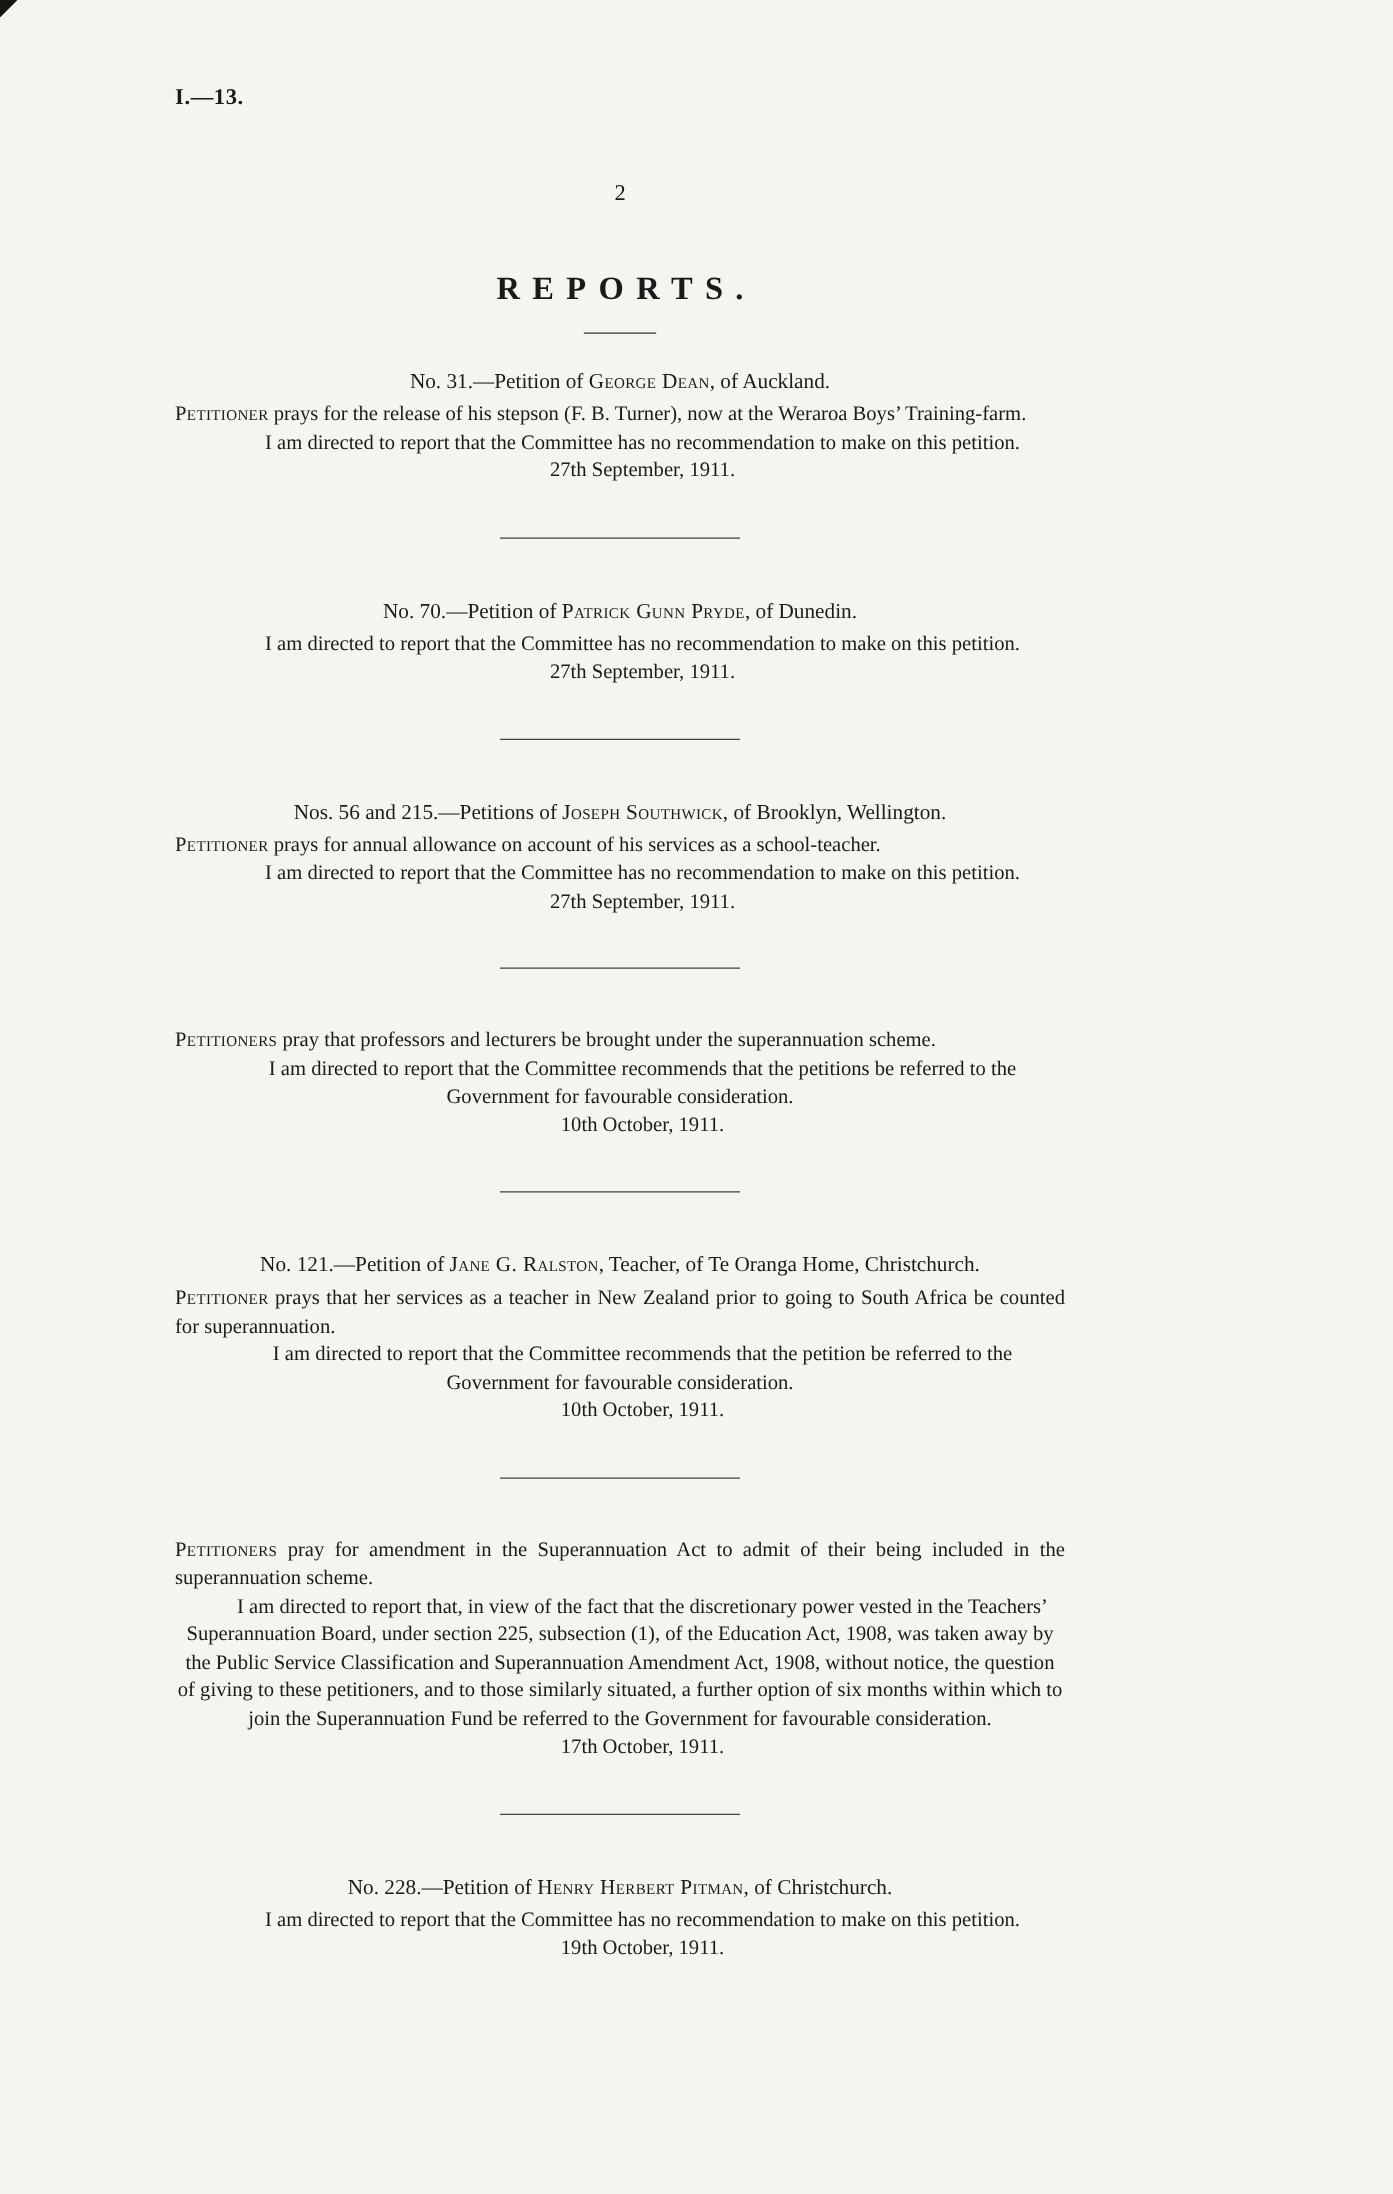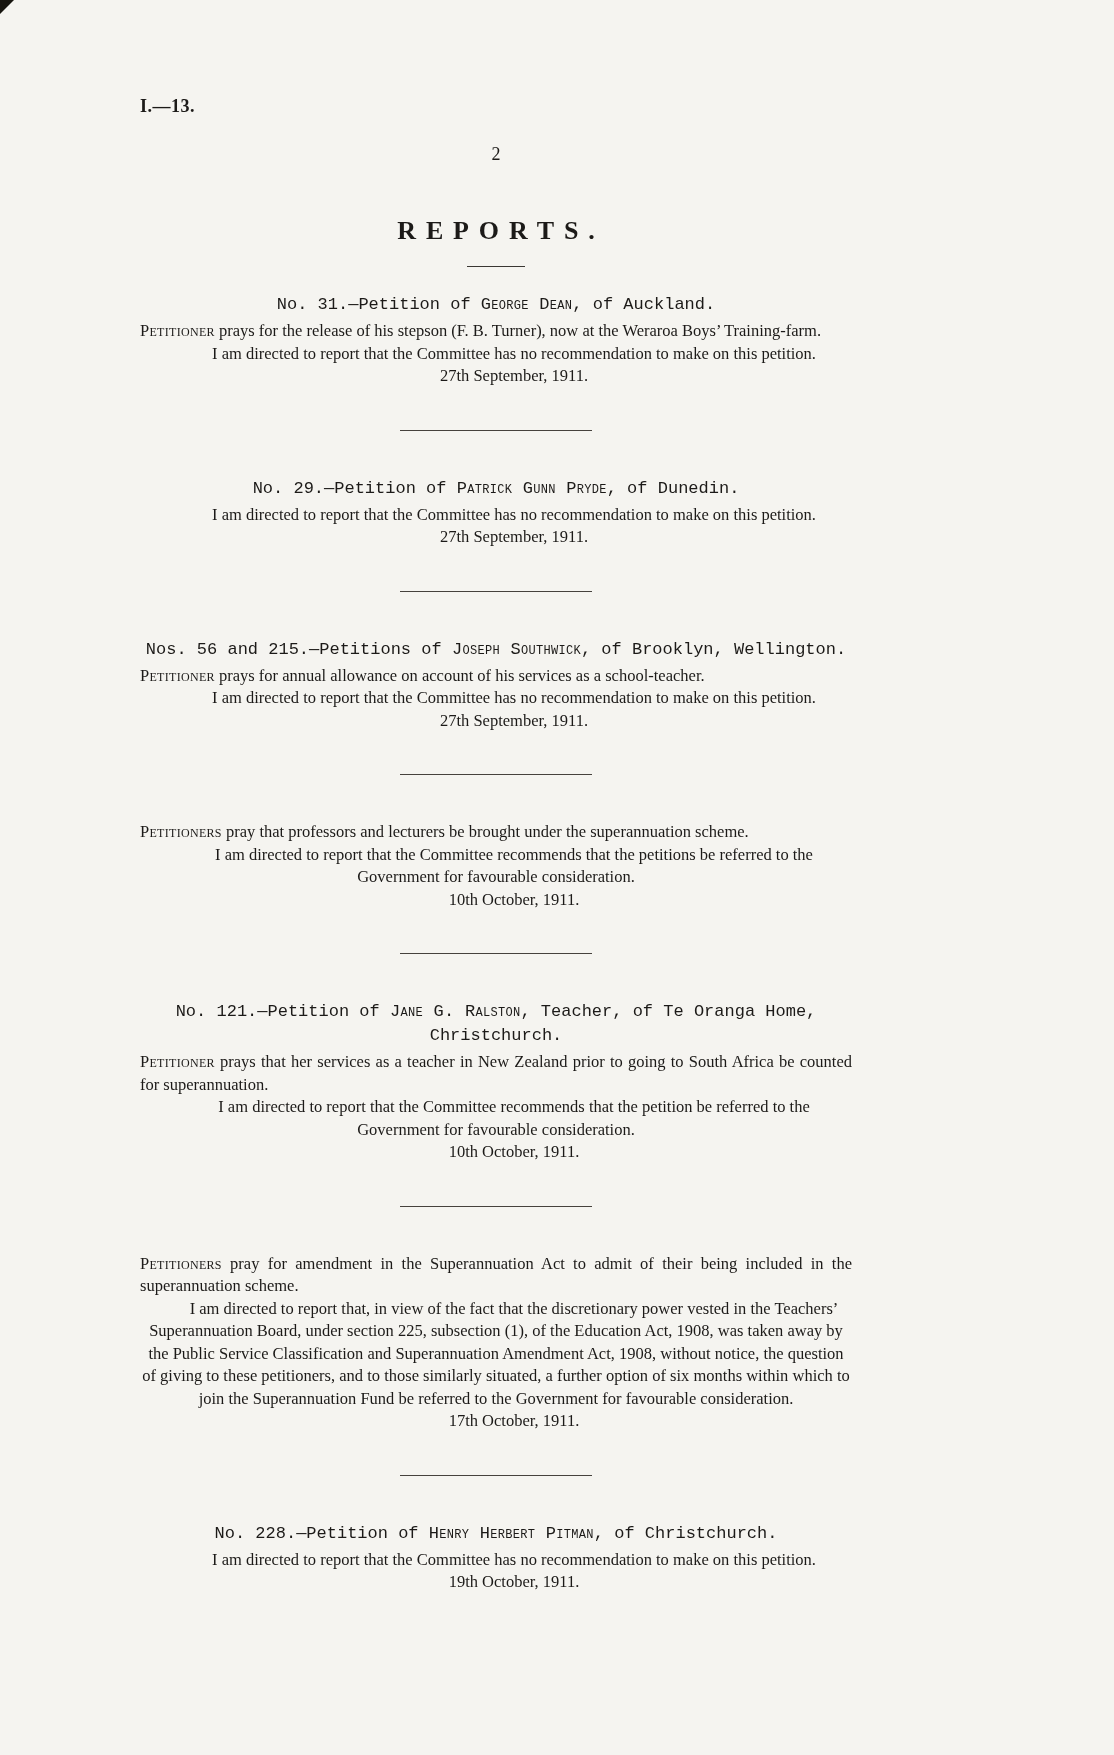--- a/index.html
+++ b/index.html
@@ -26,21 +26,21 @@
   
   .corner-artifact {
     position: absolute;
     top: 0; left: 0;
     width: 14px; height: 14px;
     background: #17150f;
     clip-path: polygon(0 0, 100% 0, 0 100%);
   }
 
   .header-row {
-    padding-top: 96px;
+    padding-top: 67px;
     position: relative;
     font-size: 18px;
     height: 168px;
   }
 
   .doc-ref {
     font-weight: bold;
     letter-spacing: 0.5px;
   }
 
@@ -71,21 +71,20 @@
   .sections {
     margin-top: 26px;
   }
 
   .report .heading {
     text-align: center;
     font-size: 17px;
     font-weight: normal;
     line-height: 24px;
     margin-bottom: 3px;
-    font-family: Liberation Mono, monospace;
   }
 
   .report .para {
     font-size: 16.5px;
     line-height: 22.5px;
     text-align: justify;
   }
 
   .report .para.indent {
     text-indent: 36px;
@@ -119,21 +118,21 @@
 
   <div class="sections" id="sections">
       <section class="report">
         <h2 class="heading"><span>No. 31.—Petition of </span><span class="sc">George Dean</span><span>, of Auckland.</span></h2>
         <p class="para"><span class="sc">Petitioner</span><span> prays for the release of his stepson (F. B. Turner), now at the Weraroa Boys’ Training-farm.</span></p>
         <p class="para indent"><span>I am directed to report that the Committee has no recommendation to make on this petition.</span></p>
         <p class="para indent"><span>27th September, 1911.</span></p>
       </section>
       <div class="section-rule"></div>
       <section class="report">
-        <h2 class="heading"><span>No. 29.—Petition of </span><span class="sc">Patrick Gunn Pryde</span><span>, of Dunedin.</span></h2>
+        <h2 class="heading"><span>No. 70.—Petition of </span><span class="sc">Patrick Gunn Pryde</span><span>, of Dunedin.</span></h2>
         <p class="para indent"><span>I am directed to report that the Committee has no recommendation to make on this petition.</span></p>
         <p class="para indent"><span>27th September, 1911.</span></p>
       </section>
       <div class="section-rule"></div>
       <section class="report">
         <h2 class="heading"><span>Nos. 56 and 215.—Petitions of </span><span class="sc">Joseph Southwick</span><span>, of Brooklyn, Wellington.</span></h2>
         <p class="para"><span class="sc">Petitioner</span><span> prays for annual allowance on account of his services as a school-teacher.</span></p>
         <p class="para indent"><span>I am directed to report that the Committee has no recommendation to make on this petition.</span></p>
         <p class="para indent"><span>27th September, 1911.</span></p>
       </section>

